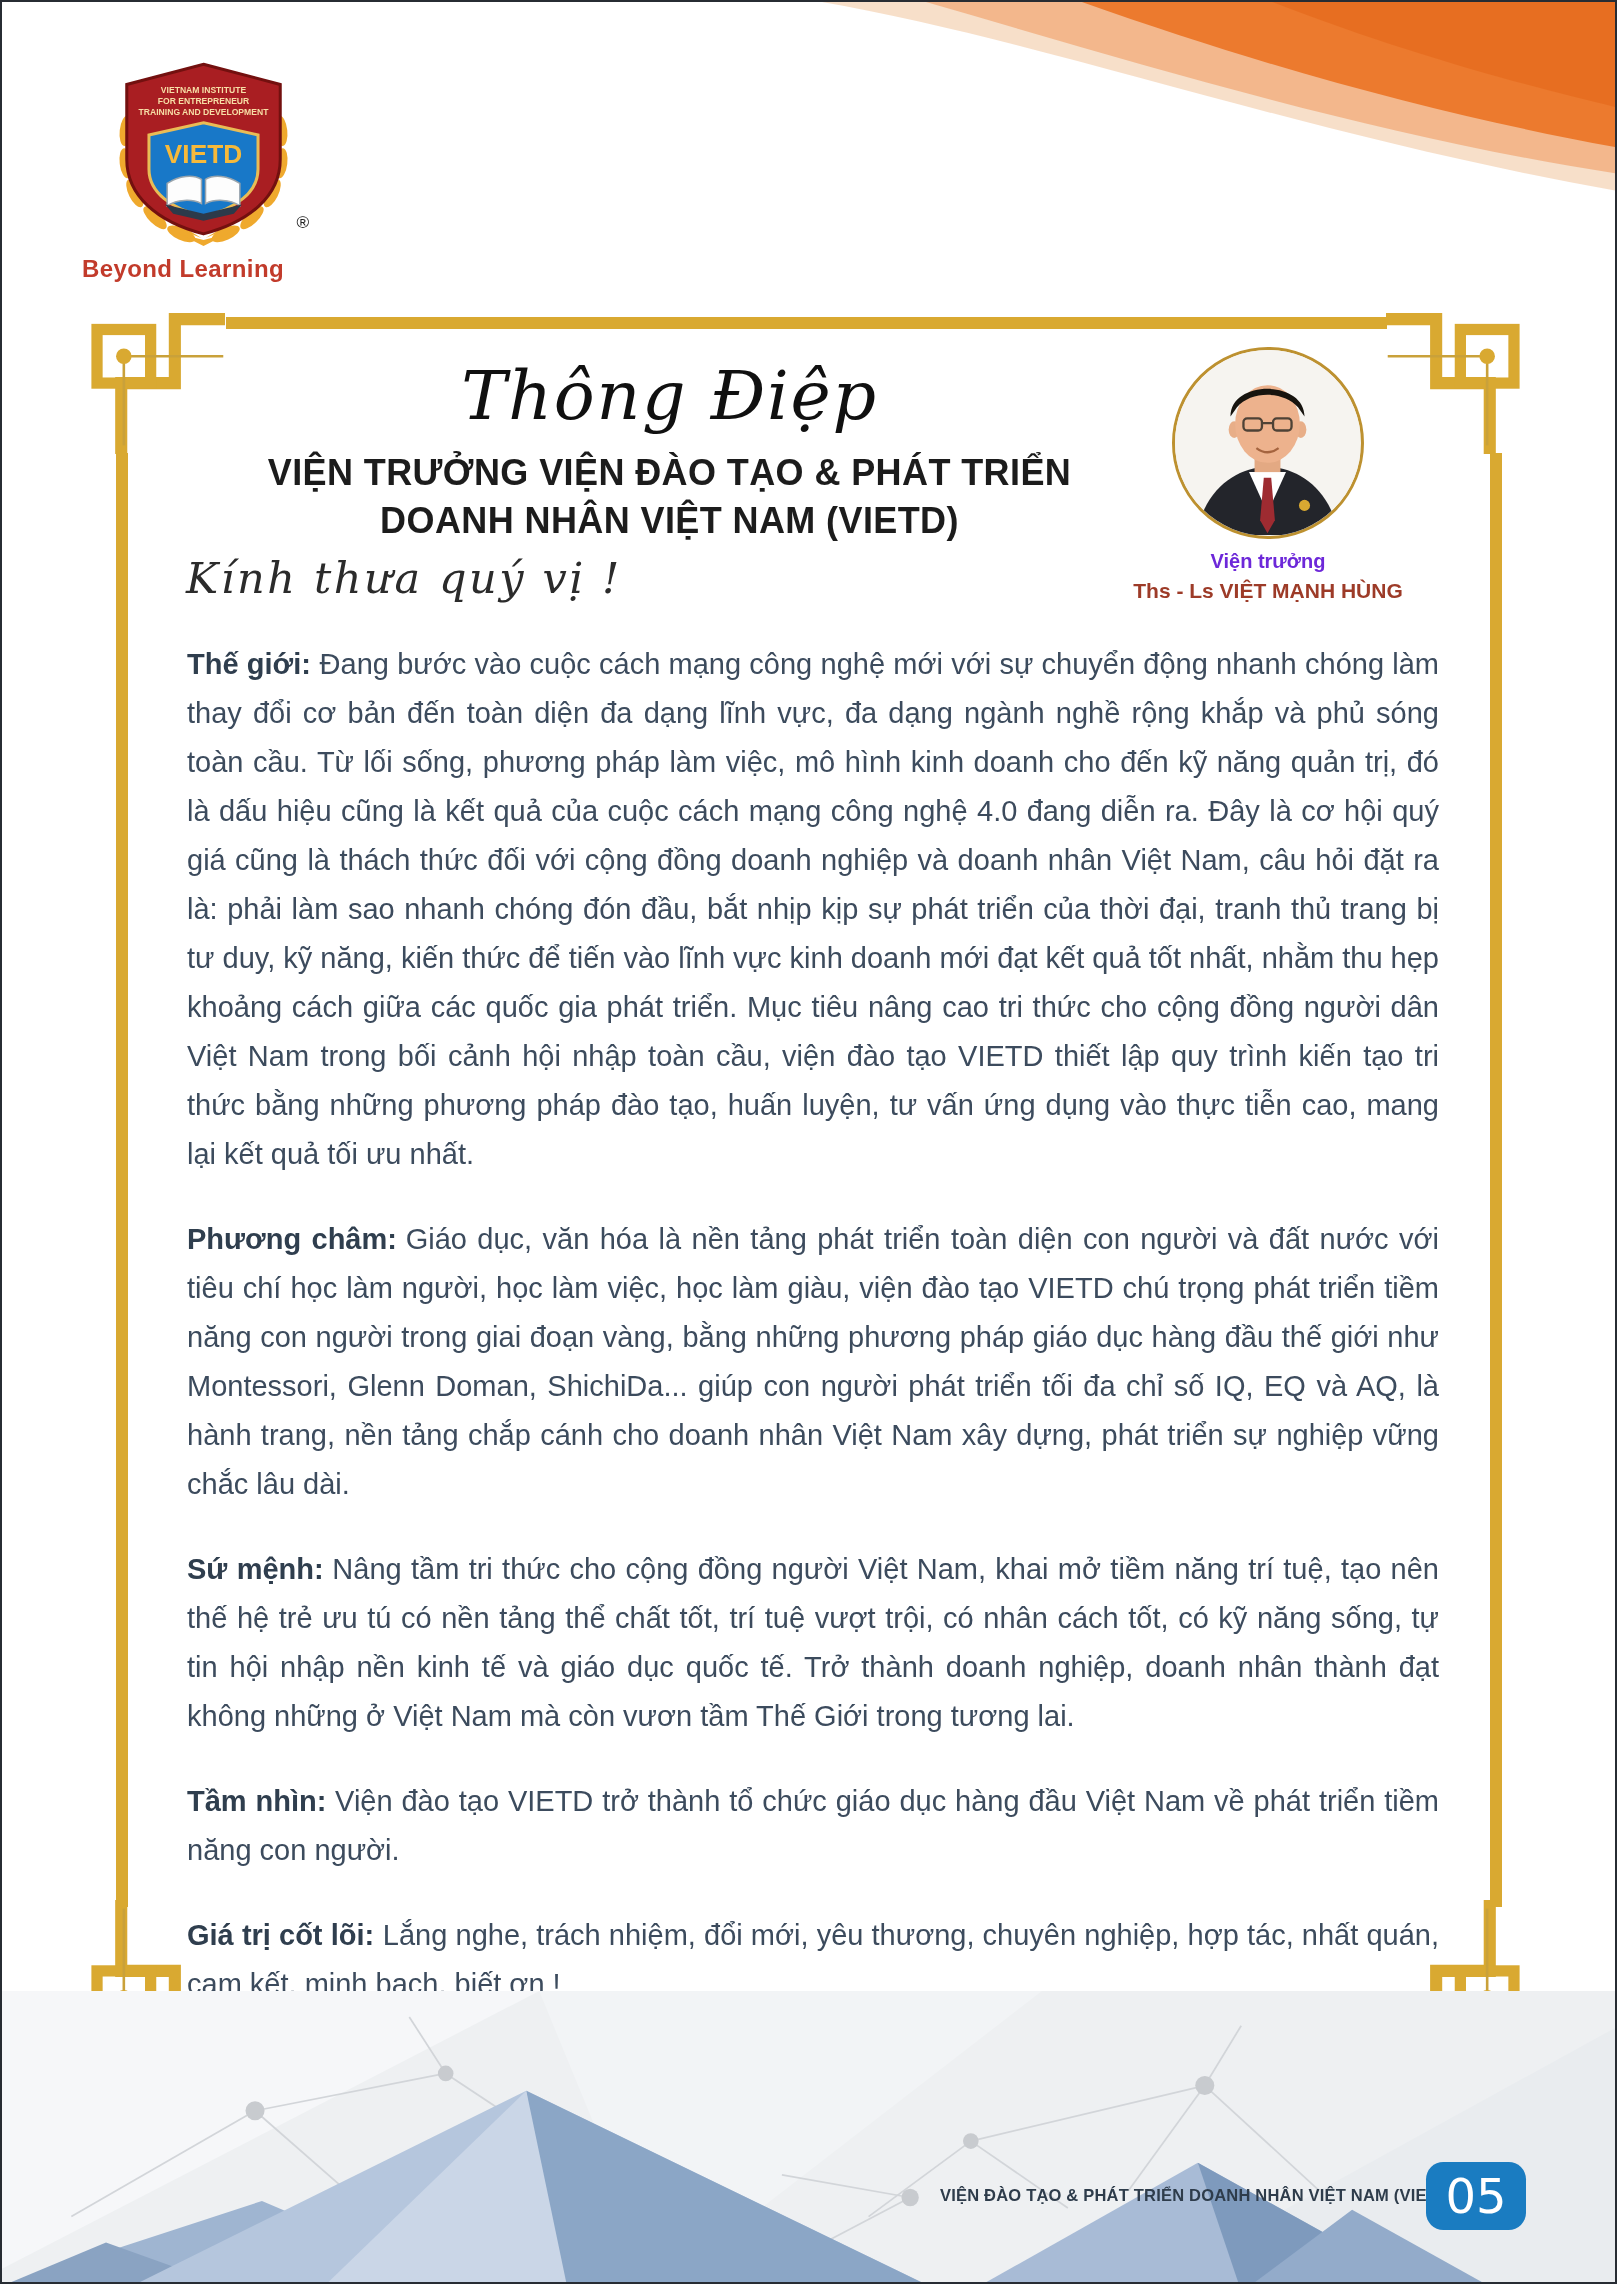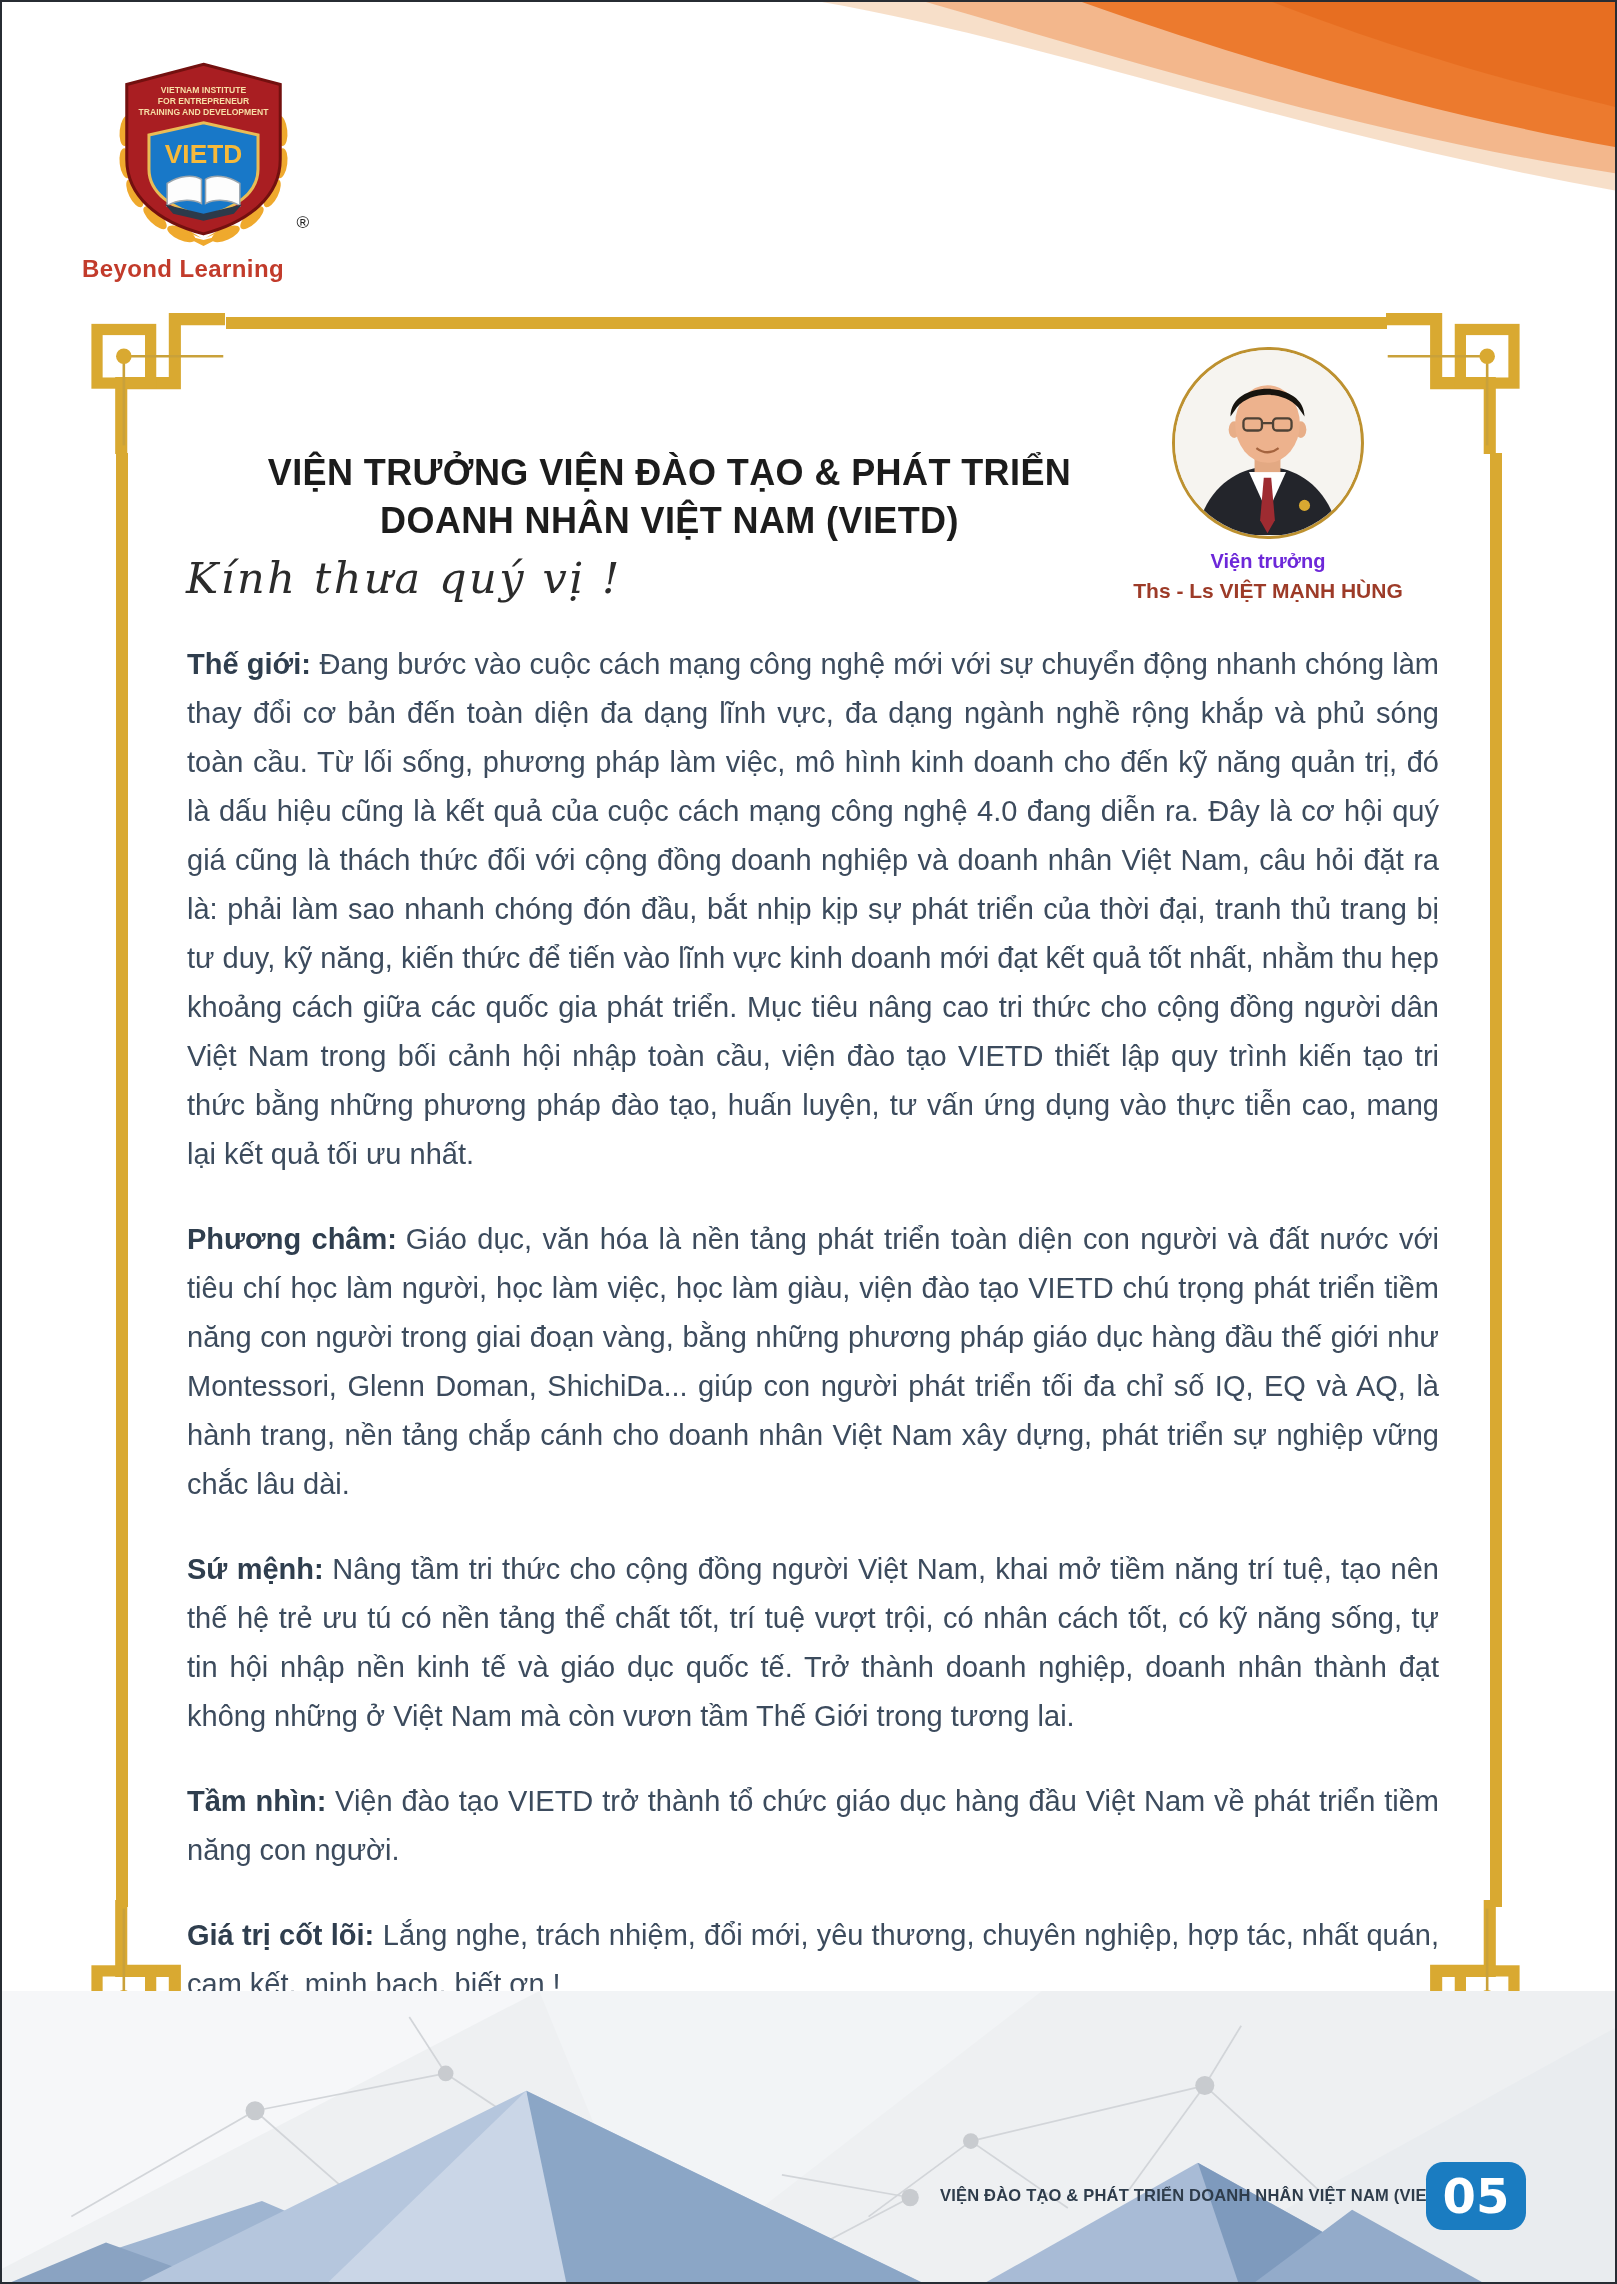--- a/index.html
+++ b/index.html
@@ -49,21 +49,21 @@
   }
   
   .footer-svg{position:absolute;left:0;top:1989px;width:1617px;height:295px;}
   .footer-org{
     position:absolute;left:938px;top:2184px;width:472px;
     font-size:16.5px;font-weight:bold;color:#2e3c4b;letter-spacing:0.2px;white-space:nowrap;
   }
   .page-badge{
     position:absolute;left:1424px;top:2160px;width:100px;height:68px;border-radius:17.3px;
     background:#1A7CC1;color:#ffffff;display:flex;align-items:center;justify-content:center;
-    font-size:48px;font-family:"DejaVu Sans", sans-serif;font-weight:700;
+    font-size:48px;font-family:"DejaVu Sans", sans-serif;font-weight:400;
   }
 </style>
 </head>
 <body>
 
 <div class="page">
 
   <svg class="abs" style="left:820px;top:0;width:797px;height:204px;" viewBox="0 0 920 235" preserveAspectRatio="none">
     <path d="M920 0 H0 C260 45 560 155 920 218 Z" fill="#F6D9BF" opacity="0.85"></path>
     <path d="M920 0 H120 C380 75 640 155 920 198 Z" fill="#F2B285" opacity="0.9"></path>
@@ -137,20 +137,21 @@
       <g>
         <path d="M84 142 C96 134 110 133 118 138 L118 162 C108 157 94 158 84 164 Z" fill="#FDFDFD" stroke="#9aa5ad" stroke-width="1.5"></path>
         <path d="M156 142 C144 134 130 133 122 138 L122 162 C132 157 146 158 156 164 Z" fill="#FDFDFD" stroke="#9aa5ad" stroke-width="1.5"></path>
         <path d="M82 163 L120 172 L158 163 L150 172 L120 179 L90 172 Z" fill="#2C3A4A"></path>
       </g>
       <text x="212" y="186" font-size="17" fill="#222222">®</text>
     </svg>
     <div class="tagline">Beyond Learning</div>
   </div>
 
+  <div class="title-script">Thông Điệp</div>
   <div class="subtitle sub1">VIỆN TRƯỞNG VIỆN ĐÀO TẠO &amp; PHÁT TRIỂN</div>
   <div class="subtitle sub2">DOANH NHÂN VIỆT NAM (VIETD)</div>
 
   <div class="portrait">
     <svg width="185" height="185" viewBox="0 0 200 200">
       <rect width="200" height="200" fill="#f6f4f0"></rect>
       <path d="M22 200 C34 148 66 128 100 126 C134 128 166 148 178 200 Z" fill="#23252B"></path>
       <path d="M80 132 L100 176 L120 132 Z" fill="#ffffff"></path>
       <path d="M96 138 L104 138 L108 184 L100 198 L92 184 Z" fill="#9E2B31"></path>
       <circle cx="140" cy="168" r="6" fill="#D9A931"></circle>

